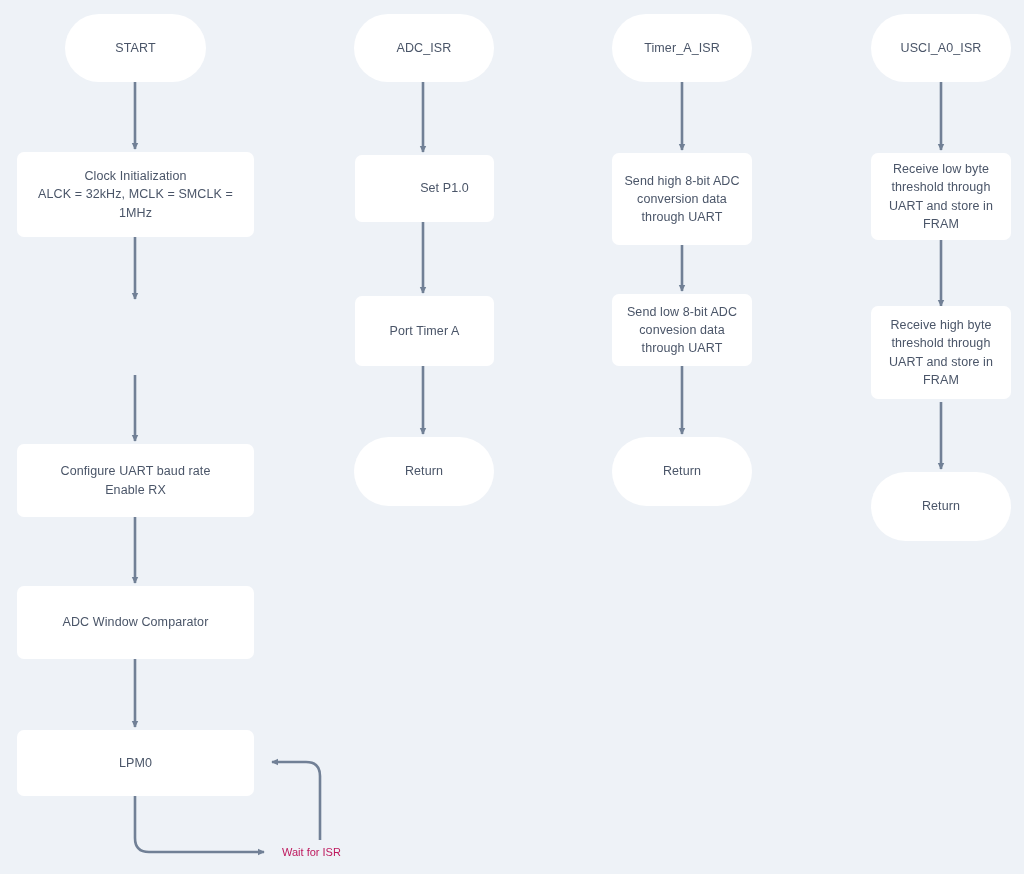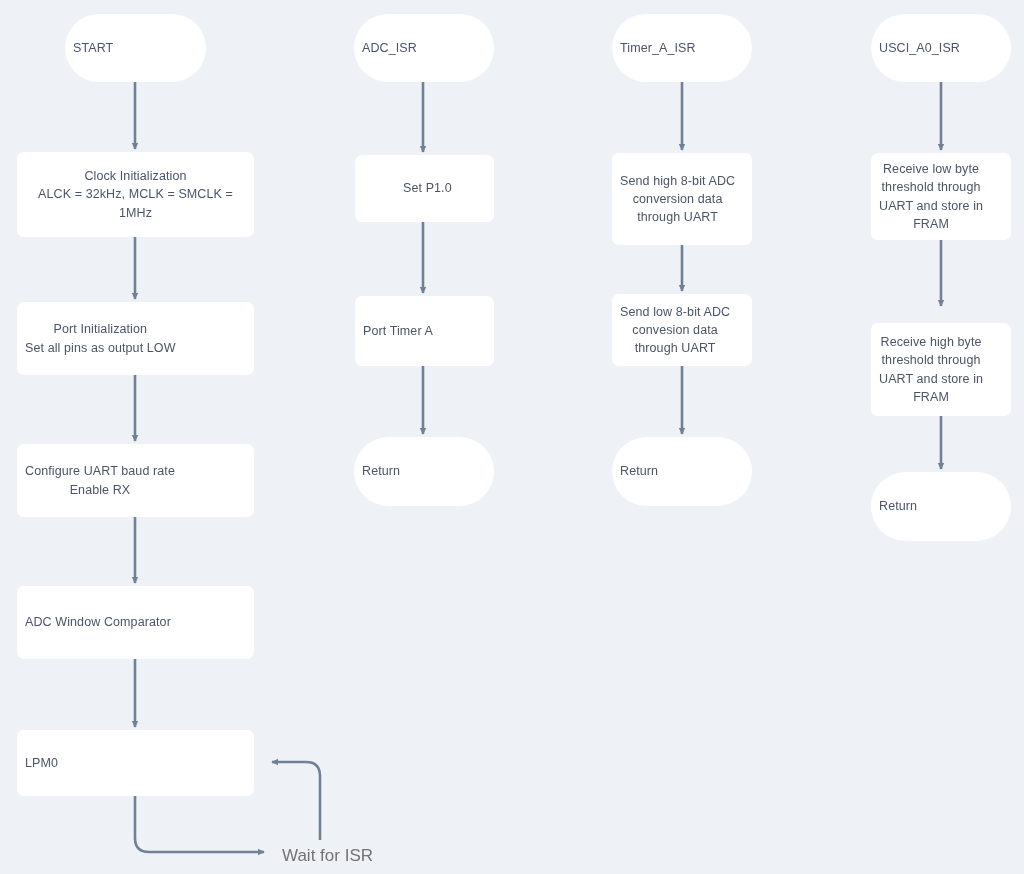--- a/index.html
+++ b/index.html
@@ -30,21 +30,21 @@
     height: 874px;
     pointer-events: none;
   }
 
   
   .node {
     position: absolute;
     box-sizing: border-box;
     display: flex;
     align-items: center;
-    justify-content: flex-start;
+    justify-content: center;
     text-align: center;
     background: #ffffff;
     color: #4a5568;
     font-size: 12.5px;
     line-height: 1.45;
     letter-spacing: 0.1px;
     padding: 4px 8px;
   }
   .node.process {
     border-radius: 7px;
@@ -53,22 +53,22 @@
     border-radius: 999px;
   }
   .node .label {
     white-space: pre-line;
     display: block;
   }
 
   
   .edge-note {
     position: absolute;
-    color: #737373;
-    font-size: 17px;
+    color: #be185d;
+    font-size: 11px;
     line-height: 1.3;
     white-space: nowrap;
   }
 </style>
 </head>
 <body>
 
 <div id="canvas">
 
   <svg id="edges" viewBox="0 0 1024 874" width="1024" height="874">
@@ -106,24 +106,20 @@
 
   <div class="node terminator" style="left:65px; top:14px; width:141px; height:68px;">
     <span class="label">START</span>
   </div>
 
   <div class="node process" style="left:17px; top:152px; width:237px; height:85px;">
     <span class="label">Clock Initialization
 ALCK = 32kHz, MCLK = SMCLK = 1MHz</span>
   </div>
 
-  <div class="node process" style="left:17px; top:302px; width:237px; height:73px;">
-    <span class="label">Port Initialization
-Set all pins as output LOW</span>
-  </div>
 
   <div class="node process" style="left:17px; top:444px; width:237px; height:73px;">
     <span class="label">Configure UART baud rate
 Enable RX</span>
   </div>
 
   <div class="node process" style="left:17px; top:586px; width:237px; height:73px;">
     <span class="label">ADC Window Comparator</span>
   </div>
 
@@ -175,21 +171,21 @@
     <span class="label">USCI_A0_ISR</span>
   </div>
 
   <div class="node process" style="left:871px; top:153px; width:140px; height:87px;">
     <span class="label">Receive low byte
 threshold through
 UART and store in
 FRAM</span>
   </div>
 
-  <div class="node process" style="left:871px; top:323px; width:140px; height:93px;">
+  <div class="node process" style="left:871px; top:306px; width:140px; height:93px;">
     <span class="label">Receive high byte
 threshold through
 UART and store in
 FRAM</span>
   </div>
 
   <div class="node terminator" style="left:871px; top:472px; width:140px; height:69px;">
     <span class="label">Return</span>
   </div>
 

